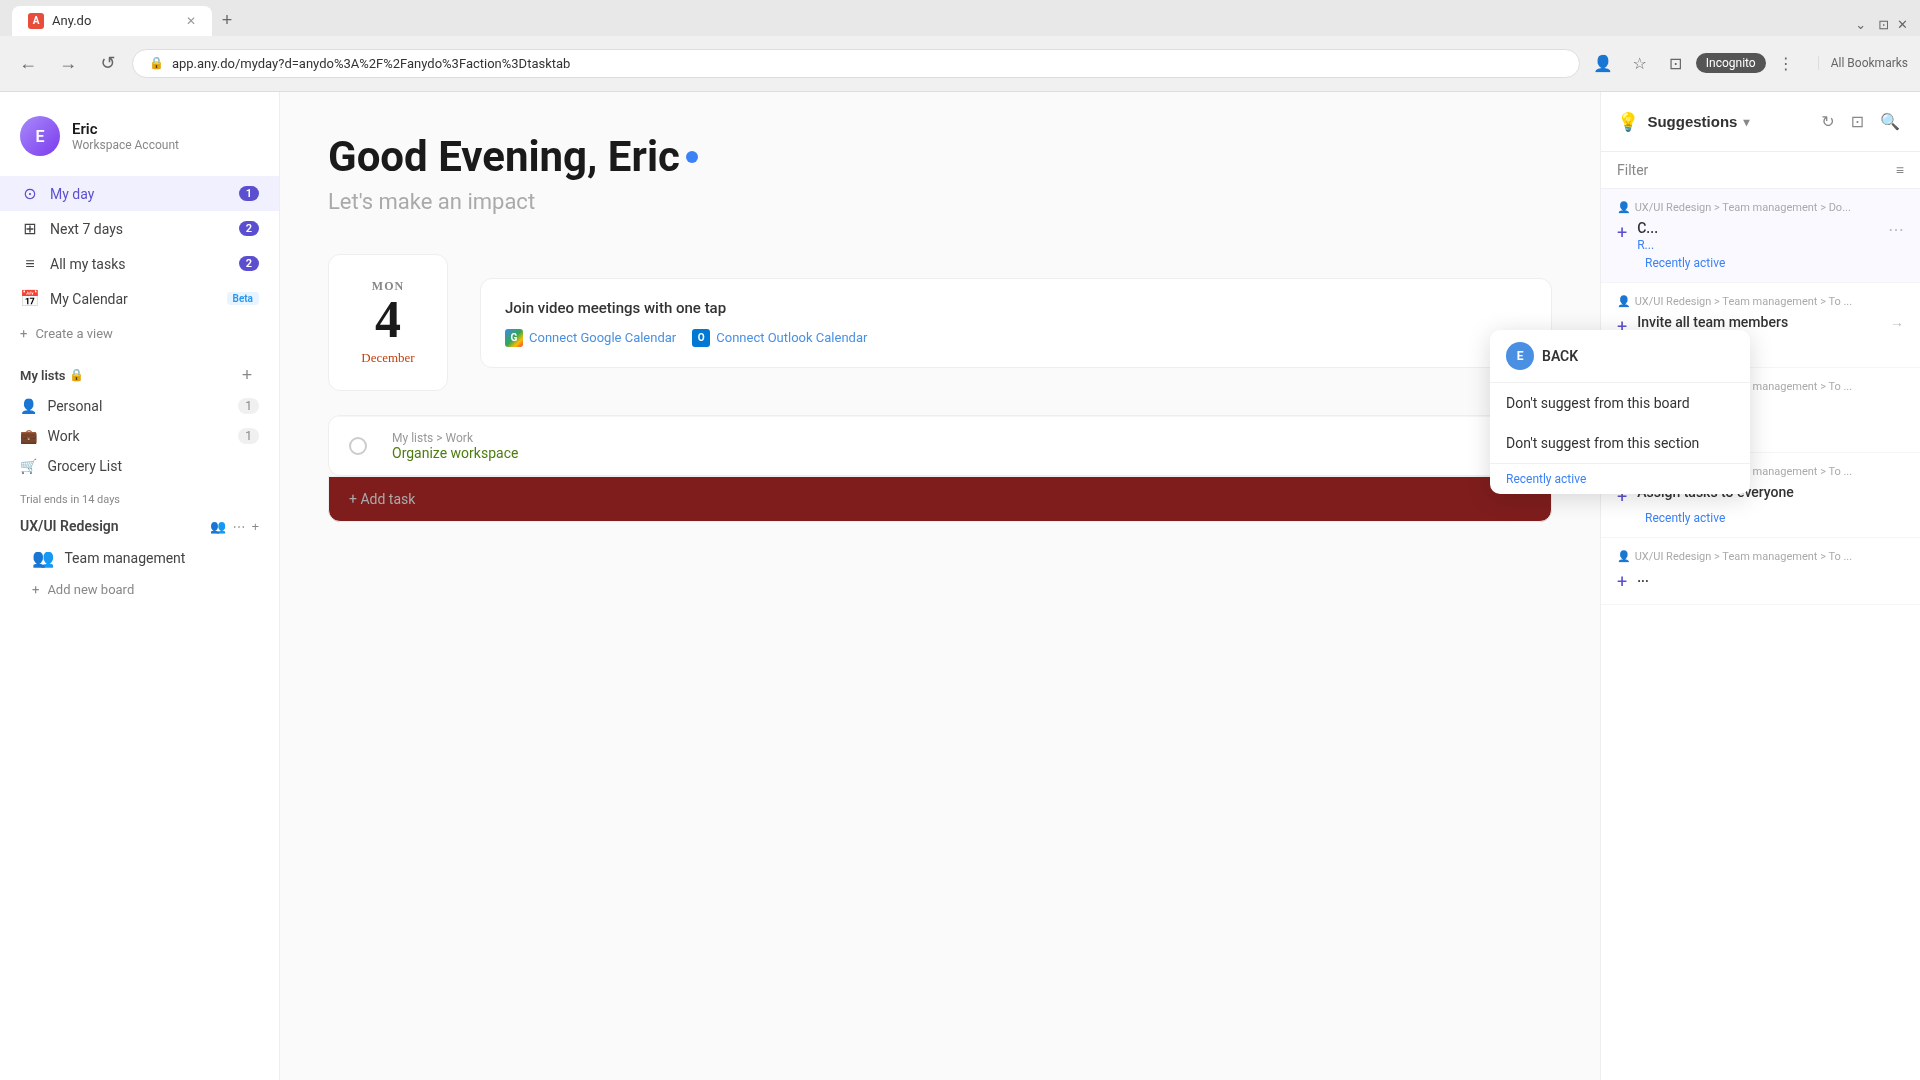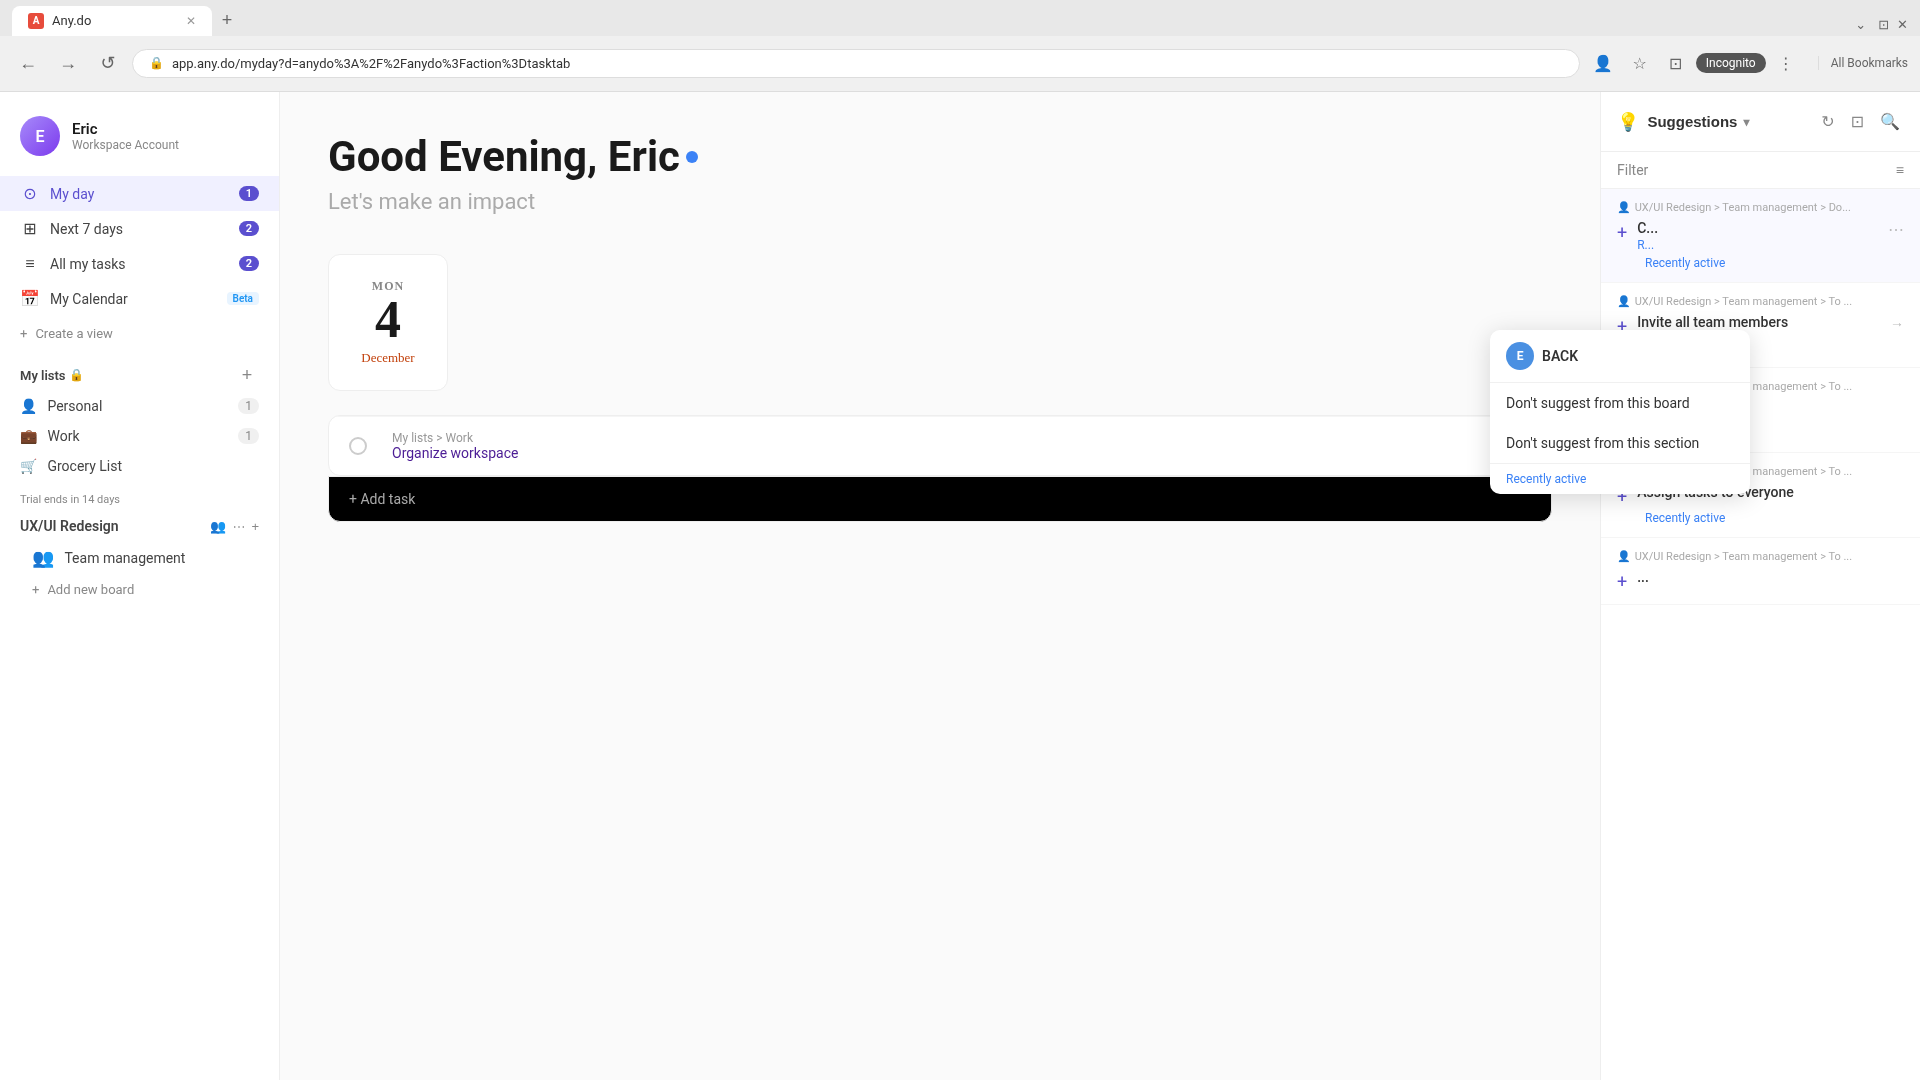--- a/index.html
+++ b/index.html
@@ -77,24 +77,24 @@
     .calendar-promo { background: #fff; border-radius: 12px; border: 1px solid #eee; padding: 20px 24px; }
     .calendar-title { font-size: 15px; font-weight: 500; color: #333; margin-bottom: 12px; }
     .calendar-links { display: flex; gap: 16px; }
     .calendar-link { display: flex; align-items: center; gap: 6px; font-size: 13px; color: #4a90e2; cursor: pointer; text-decoration: none; }
     .cal-icon { width: 18px; height: 18px; border-radius: 3px; display: flex; align-items: center; justify-content: center; font-size: 10px; font-weight: bold; color: white; }
 
     .tasks-section { margin-top: 24px; }
     .task-group { background: #fff; border-radius: 12px; border: 1px solid #eee; overflow: hidden; }
     .task-row { display: flex; align-items: center; gap: 25px; padding: 14px 20px; border-top: 1px solid #f5f5f5; cursor: pointer; }
     .task-checkbox { width: 18px; height: 18px; border: 2px solid #ccc; border-radius: 50%; cursor: pointer; flex-shrink: 0; }
-    .task-text { font-size: 14px; color: #4c1d95; }
+    .task-text { font-size: 14px; color: #4d7c0f; }
     .task-path { font-size: 12px; color: #999; display: flex; align-items: center; gap: 4px; }
 
-    .add-task-row { display: flex; align-items: center; gap: 10px; padding: 14px 20px; background: #000000; border: 1px solid #eee; border-radius: 0 0 12px 12px; font-size: 14px; color: #aaa; cursor: pointer; }
+    .add-task-row { display: flex; align-items: center; gap: 10px; padding: 14px 20px; background: #7f1d1d; border: 1px solid #eee; border-radius: 0 0 12px 12px; font-size: 14px; color: #aaa; cursor: pointer; }
 
     
     .right-panel { width: 320px; border-left: 1px solid #eee; background: #fff; display: flex; flex-direction: column; }
     .panel-header { display: flex; align-items: center; padding: 16px; border-bottom: 1px solid #eee; gap: 8px; }
     .panel-title-btn { display: flex; align-items: center; gap: 6px; font-size: 15px; font-weight: 600; color: #333; cursor: pointer; background: none; border: none; }
     .chevron-down { font-size: 12px; color: #888; }
     .panel-actions { margin-left: auto; display: flex; gap: 8px; }
     .panel-action-btn { background: none; border: none; color: #888; cursor: pointer; font-size: 16px; padding: 4px; border-radius: 4px; }
 
     .filter-bar { padding: 10px 16px; border-bottom: 1px solid #f0f0f0; display: flex; align-items: center; justify-content: space-between; }
@@ -253,20 +253,35 @@
     </h1>
     <p class="subtitle">Let's make an impact</p>
 
     <div class="date-section">
       <div class="date-card">
         <span class="date-day-name">MON</span>
         <span class="date-number">4</span>
         <span class="date-month">December</span>
       </div>
 
+      <div class="date-content">
+        <div class="calendar-promo">
+          <div class="calendar-title">Join video meetings with one tap</div>
+          <div class="calendar-links">
+            <a class="calendar-link">
+              <span class="cal-icon" style="background: linear-gradient(135deg, #4285f4 0%, #34a853 50%, #fbbc05 75%, #ea4335 100%);">G</span>
+              <span>Connect Google Calendar</span>
+            </a>
+            <a class="calendar-link">
+              <span class="cal-icon" style="background: #0078d4;">O</span>
+              <span>Connect Outlook Calendar</span>
+            </a>
+          </div>
+        </div>
+      </div>
     </div>
 
     <div class="tasks-section">
       <div class="task-group">
         <div class="task-row">
           <div class="task-checkbox"></div>
           <div>
             <div class="task-path">My lists &gt; Work</div>
             <div class="task-text">Organize workspace</div>
           </div>

